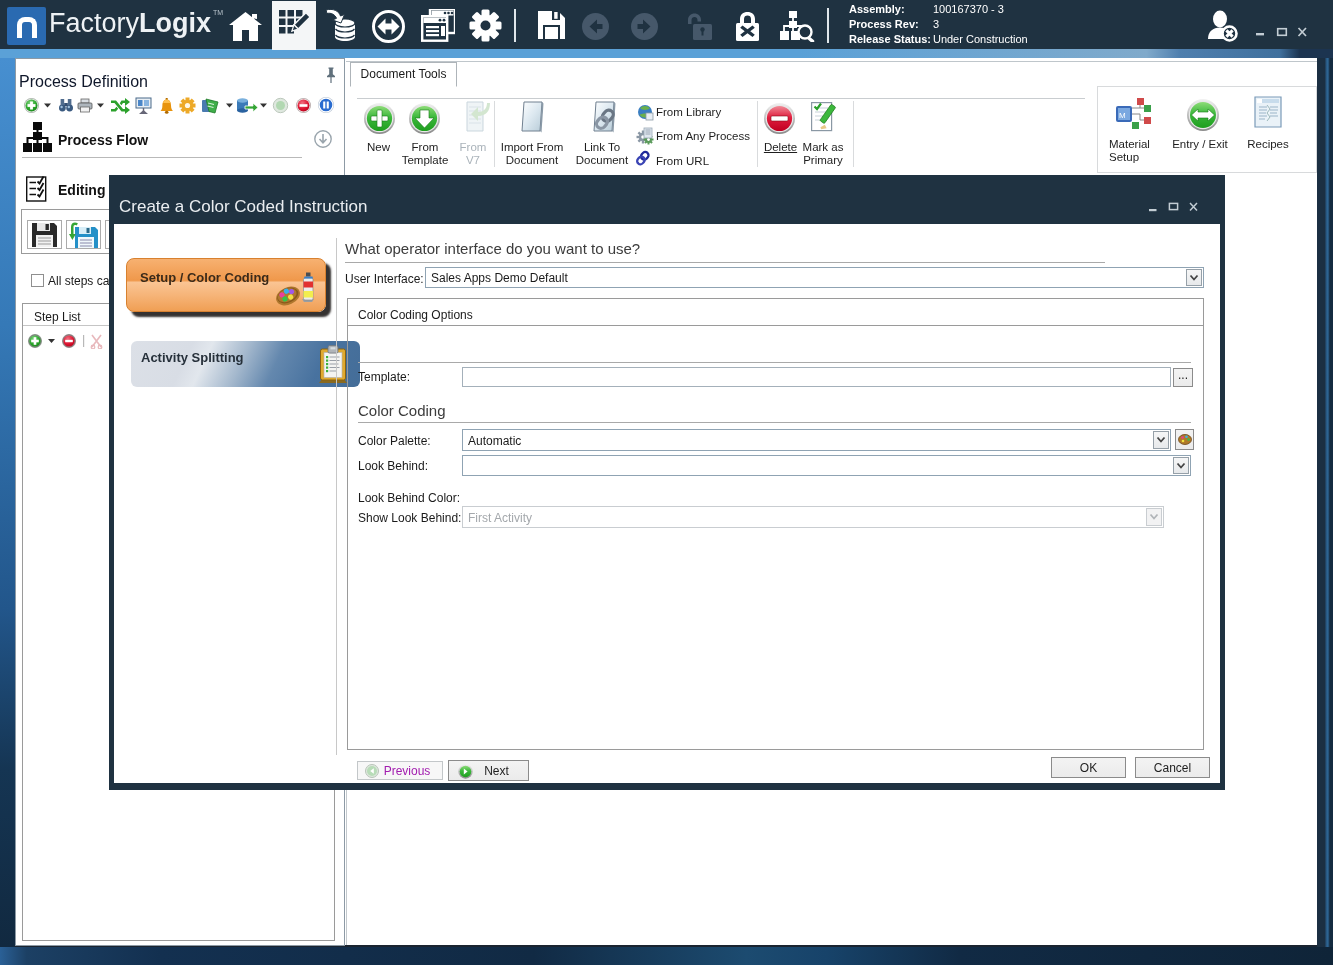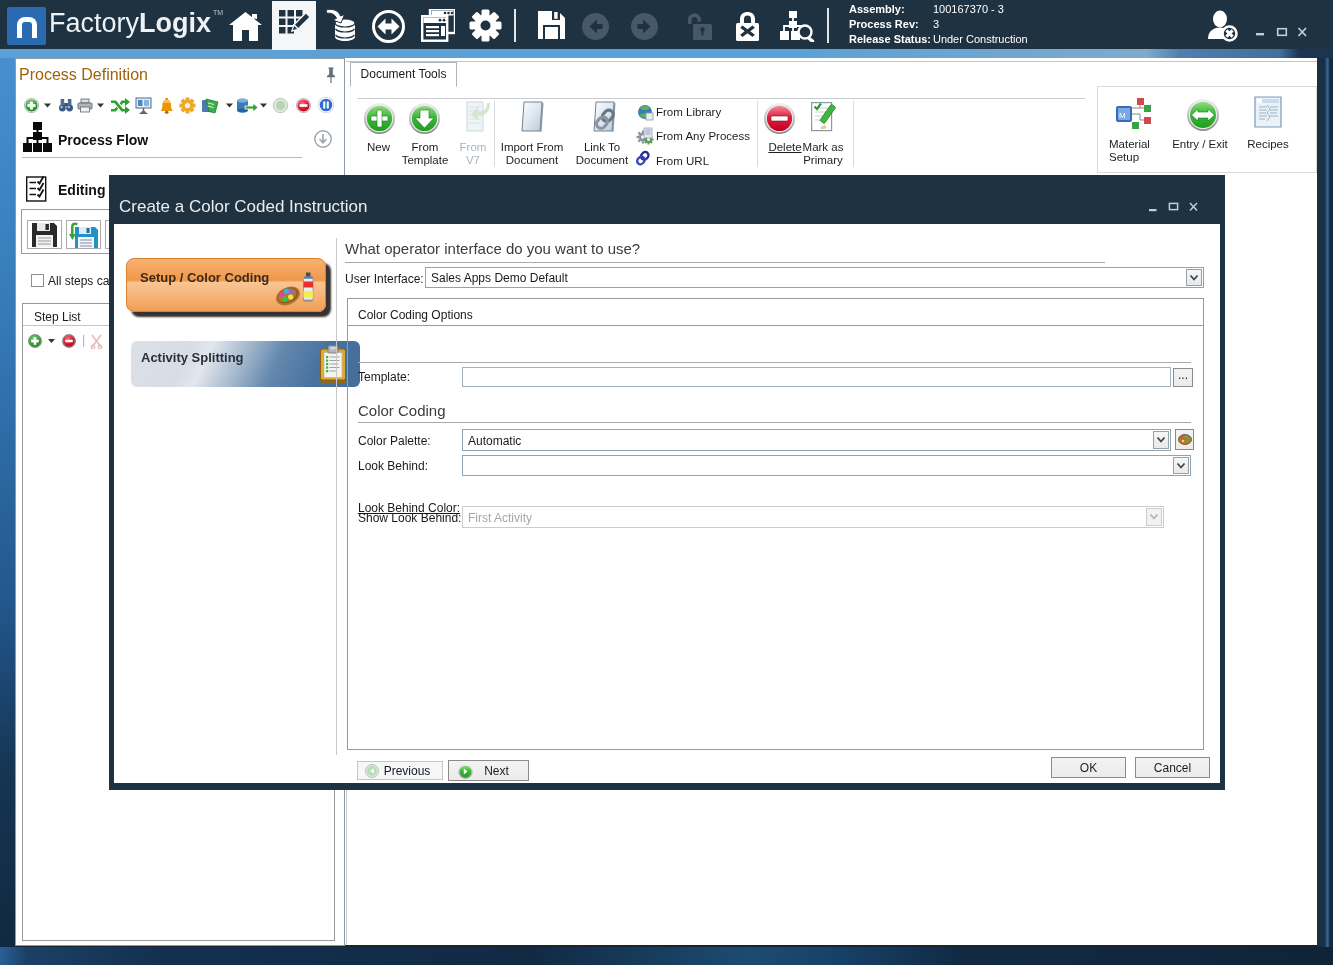--- a/index.html
+++ b/index.html
@@ -26,21 +26,21 @@
 #brand b { font-weight:bold; }
 #brand sup { font-size:7px; position:relative; top:-7px; left:2px; color:#b9c4cc; }
 #selbox { left:272px; top:1px; width:44px; height:49px; background:#f4f6f7; }
 .tsep { position:absolute; width:2px; background:#dfe6ea; }
 #asm { left:849px; top:3px; }
 #asm td { font-size:11px; color:#fff; padding:0; vertical-align:top; height:14.8px; white-space:nowrap; }
 #asm .lb { font-weight:bold; min-width:81px; padding-right:2px; }
 
 #lpanel { left:15px; top:58px; width:330px; height:888px; background:#fff;
   border:1px solid #8d9aa5; }
-#lpanel .title { position:absolute; left:3px; top:7px; font-size:16px; color:#a16207; }
+#lpanel .title { position:absolute; left:3px; top:14px; font-size:16px; color:#0f172a; }
 #pflowlbl { position:absolute; left:42px; top:73px; font-size:14px; font-weight:bold; color:#111; }
 #psep1 { position:absolute; left:6px; top:98px; width:280px; height:1px; background:#b9b9b9; }
 #editlbl { position:absolute; left:42px; top:123px; font-size:14px; font-weight:bold; color:#111; }
 #savebox { position:absolute; left:5px; top:150px; width:140px; height:45px; border:1px solid #9a9a9a; }
 .savebtn { position:absolute; top:10px; width:35px; height:29px; border:1px solid #ababab; background:#fff; }
 #chkrow { position:absolute; left:15px; top:215px; font-size:12px; color:#1a1a1a; white-space:nowrap; }
 #chkrow .box { display:inline-block; width:13px; height:13px; border:1px solid #8f8f8f; background:#fff; vertical-align:-2px; margin-right:4px; }
 #steplist { position:absolute; left:6px; top:244px; width:313px; height:638px; border:1px solid #9a9a9a; background:#fff; }
 #steplist .hd { position:absolute; left:11px; top:6px; font-size:12px; color:#1a1a1a; }
 #steplist .hline { position:absolute; left:0; top:21px; width:100%; height:1px; background:#c5c5c5; }
@@ -76,21 +76,21 @@
 .combo { position:absolute; background:#fff; border:1px solid #8fa3b3; }
 .combo .btn { position:absolute; right:1px; top:1px; bottom:1px; width:16px;
   background:linear-gradient(#f6f6f6,#e7e9eb); border:1px solid #96a0a8; }
 .combo.dis { border-color:#c9cdd1; }
 .combo.dis .btn { background:#f2f2f3; border-color:#c9cdd1; }
 .gbox { position:absolute; left:233px; top:74px; width:857px; height:452px; border:1px solid #9a9a9a; }
 .gbox .cap { position:absolute; left:10px; top:9px; font-size:12px; color:#1a1a1a;text-align:right; }
 .gbox .capline { position:absolute; left:0; top:26px; width:100%; height:1px; background:#9a9a9a; }
 .btn-std { position:absolute; font-size:12px; color:#1e1e1e; text-align:center;
   background:linear-gradient(#f3f3f3,#ebebeb); border:1px solid #8b8b8b; }
-.btn-std.dis { color:#0f172a; border-color:#c3c7c9; background:#f7f7f7; }
+.btn-std.dis { color:#a21caf; border-color:#c3c7c9; background:#f7f7f7; }
 </style>
 </head>
 <body>
 <div class="abs" id="topbar"></div>
 <div class="abs" id="bluestrip"></div>
 <div class="abs" id="leftborder"></div>
 <div class="abs" id="rightborder"></div>
 <div class="abs" id="botline"></div>
 <div class="abs" style="left:346px; top:61px; width:1px; height:884px; background:#c3c9cd;"></div>
 <div class="abs" style="left:347px; top:173px; width:970px; height:1px; background:#cfd3d6;"></div>
@@ -564,21 +564,21 @@
       <rect x="501" y="4" width="1" height="66" fill="#d9dbdd"></rect>
     </svg>
     <div class="rlab" style="left:4px; top:44px; width:45px;">New</div>
     <div class="rlab" style="left:42px; top:44px; width:62px;">From<br>Template</div>
     <div class="rlab dis" style="left:100px; top:44px; width:42px;">From<br>V7</div>
     <div class="rlab" style="left:145px; top:44px; width:70px;">Import From<br>Document</div>
     <div class="rlab" style="left:222px; top:44px; width:56px;">Link To<br>Document</div>
     <div class="small-it" style="left:304px; top:9px;">From Library</div>
     <div class="small-it" style="left:304px; top:33px;">From Any Process</div>
     <div class="small-it" style="left:304px; top:58px;text-align:right;">From URL</div>
-    <div class="rlab" style="left:407px; top:44px; width:52px;text-decoration:underline;">Delete</div>
+    <div class="rlab" style="left:407px; top:44px; width:43px;text-decoration:underline;">Delete</div>
     <div class="rlab" style="left:446px; top:44px; width:50px;">Mark as<br>Primary</div>
   </div>
   <div id="rgroupB">
     <svg style="position:absolute; left:0; top:0; width:220px; height:87px;" viewBox="0 0 220 87">
 
       <g transform="translate(18,13)">
         <rect x="0" y="6" width="16" height="16" rx="2" fill="#3a6ab8"></rect>
         <rect x="2" y="8" width="12" height="12" fill="#7aa8e0"></rect>
         <text x="3" y="18" font-size="8" fill="#fff" font-family="Liberation Sans">M</text>
         <g stroke="#888" stroke-width="1" fill="none">
@@ -711,21 +711,21 @@
 
       <div class="lab" style="left:10px; top:160px;">Look Behind:</div>
       <div class="combo" style="left:114px; top:156px; width:729px; height:21px;">
         <div class="btn">
             <svg style="position:absolute;left:2px;top:3.5px;" width="10" height="8" viewBox="0 0 10 8">
               <path d="M1.5 1.5 L5 5.5 L8.5 1.5" stroke="#444" stroke-width="1.8" fill="none"></path>
             </svg>
           </div>
       </div>
 
-      <div class="lab" style="left:10px; top:202px;text-decoration:underline;">Look Behind Color:</div>
+      <div class="lab" style="left:10px; top:192px;">Look Behind Color:</div>
 
       <div class="lab" style="left:10px; top:212px;">Show Look Behind:</div>
       <div class="combo dis" style="left:114px; top:207px; width:702px; height:22px;">
         <div class="lab" style="left:5px; top:4px; color:#a4a8ac;">First Activity</div>
         <div class="btn">
             <svg style="position:absolute;left:2px;top:4px;" width="10" height="8" viewBox="0 0 10 8">
               <path d="M1.5 1.5 L5 5.5 L8.5 1.5" stroke="#b0b4b8" stroke-width="1.8" fill="none"></path>
             </svg>
           </div>
       </div>

